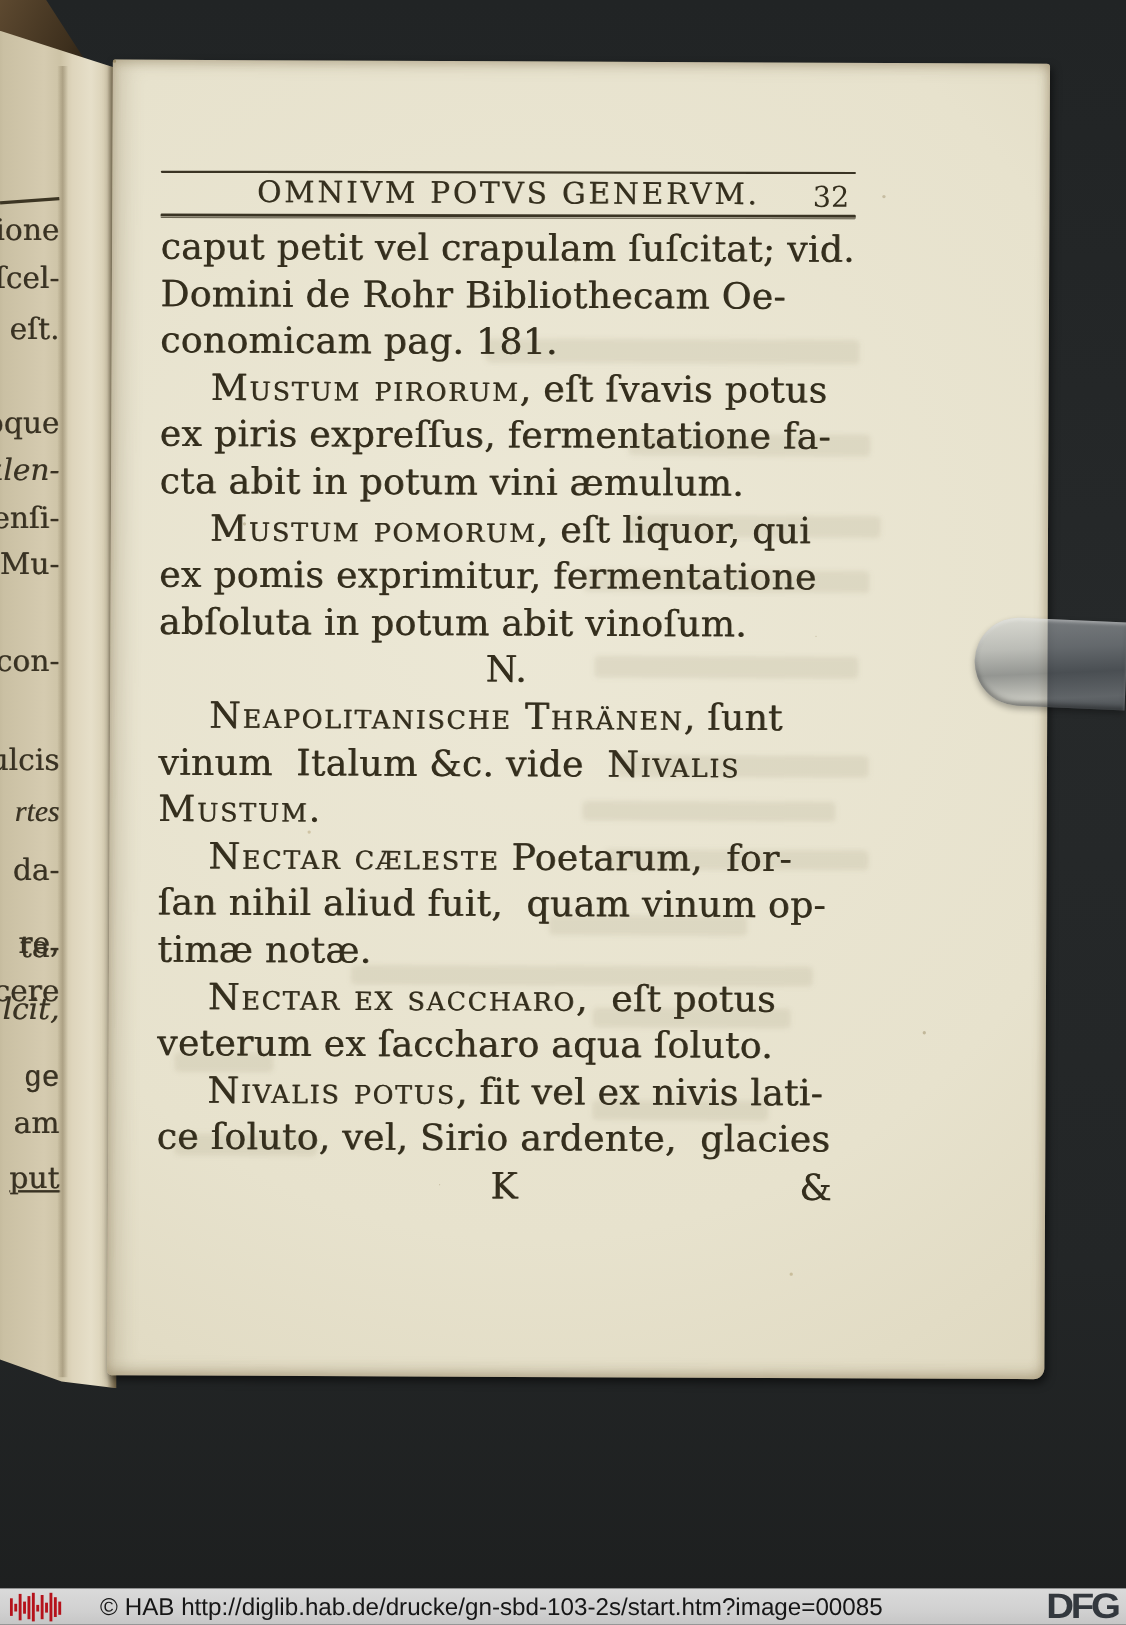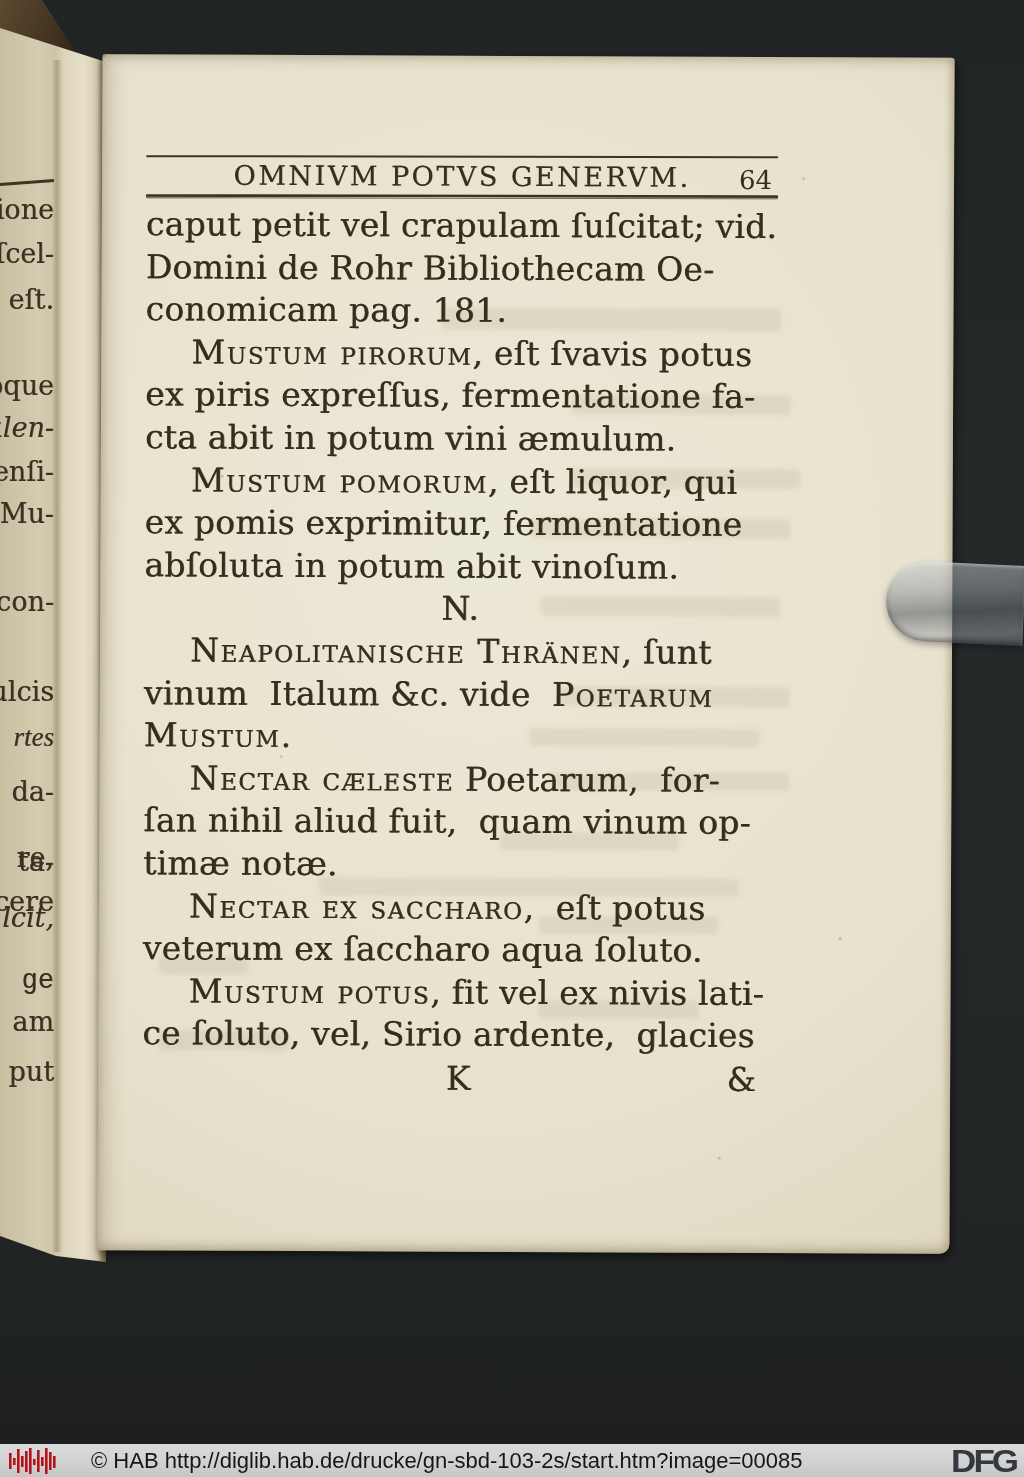--- a/index.html
+++ b/index.html
@@ -127,21 +127,21 @@
       <span class="fragment" style="top: 588px;">con-</span>
       <span class="fragment" style="top: 678px;">ulcis</span>
       <span class="fragment it" style="top: 724px; font-family: Liberation Serif, serif;">rtes</span>
       <span class="fragment" style="top: 762px; margin-top: 16px;">da-</span>
       <span class="fragment" style="top: 848px; text-align: center;">ta-</span>
       <span class="fragment" style="top: 844px;">re,</span>
       <span class="fragment" style="top: 888px;">cere</span>
       <span class="fragment it" style="top: 904px;">lcit,</span>
       <span class="fragment" style="top: 968px; font-family: Liberation Mono, monospace;">ge</span>
       <span class="fragment" style="top: 1008px;">am</span>
-      <span class="fragment" style="top: 1058px;">put</span>
+      <span class="fragment" style="top: 1058px; text-decoration: underline;">put</span>
     </div>
 </div>
 
 <div class="page">
   <div class="speckle"></div>
 
   <div class="bleed" style="left:340px;top:252px;width:340px;height:22px"></div>
   <div class="bleed" style="left:470px;top:338px;width:220px;height:20px"></div>
   <div class="bleed" style="left:470px;top:412px;width:230px;height:20px"></div>
   <div class="bleed" style="left:430px;top:462px;width:260px;height:20px"></div>
@@ -153,43 +153,43 @@
   <div class="bleed" style="left:220px;top:822px;width:420px;height:18px"></div>
   <div class="bleed" style="left:440px;top:860px;width:180px;height:18px"></div>
   <div class="bleed" style="left:60px;top:902px;width:90px;height:18px"></div>
   <div class="bleed" style="left:440px;top:944px;width:160px;height:18px"></div>
   <div class="bleed" style="left:60px;top:976px;width:130px;height:20px"></div>
 
   <div class="textblock">
     <div class="rule"></div>
     <div class="header-row">
       <span class="running-title">OMNIVM POTVS GENERVM.</span>
-      <span class="page-number">64</span>
+      <span class="page-number">32</span>
     </div>
     <div class="rule thick"></div>
     <div class="lines" id="lines">
         <div class="line"><span>caput petit vel crapulam ſuſcitat; vid.</span></div>
         <div class="line"><span>Domini de Rohr Bibliothecam Oe-</span></div>
         <div class="line"><span>conomicam pag. 181.</span></div>
         <div class="line indent"><span class="sc">Mustum pirorum</span><span>, eſt ſvavis potus</span></div>
         <div class="line"><span>ex piris expreſſus, fermentatione fa-</span></div>
         <div class="line"><span>cta abit in potum vini æmulum.</span></div>
         <div class="line indent"><span class="sc">Mustum pomorum</span><span>, eſt liquor, qui</span></div>
         <div class="line"><span>ex pomis exprimitur, fermentatione</span></div>
         <div class="line"><span>abſoluta in potum abit vinoſum.</span></div>
         <div class="line center"><span>N.</span></div>
         <div class="line indent"><span class="sc">Neapolitanische Thränen</span><span>, ſunt</span></div>
-        <div class="line"><span>vinum  Italum &amp;c. vide  </span><span class="sc">Poetarum</span></div>
+        <div class="line"><span>vinum  Italum &amp;c. vide  </span><span class="sc">Nivalis</span></div>
         <div class="line"><span class="sc">Mustum.</span></div>
         <div class="line indent"><span class="sc">Nectar cæleste</span><span> Poetarum,  for-</span></div>
         <div class="line"><span>ſan nihil aliud fuit,  quam vinum op-</span></div>
         <div class="line"><span>timæ notæ.</span></div>
         <div class="line indent"><span class="sc">Nectar ex saccharo</span><span>,  eſt potus</span></div>
         <div class="line"><span>veterum ex ſaccharo aqua ſoluto.</span></div>
-        <div class="line indent"><span class="sc">Mustum potus</span><span>, fit vel ex nivis lati-</span></div>
+        <div class="line indent"><span class="sc">Nivalis potus</span><span>, fit vel ex nivis lati-</span></div>
         <div class="line"><span>ce ſoluto, vel, Sirio ardente,  glacies</span></div>
         <div class="line center sig"><span>K</span><span class="line-right">&amp;</span></div>
       </div>
   </div>
 </div>
 
 <div class="clamp"></div>
 
 <div class="footer">
   <svg class="hab-logo" width="52" height="28" viewBox="0 0 52 28">

